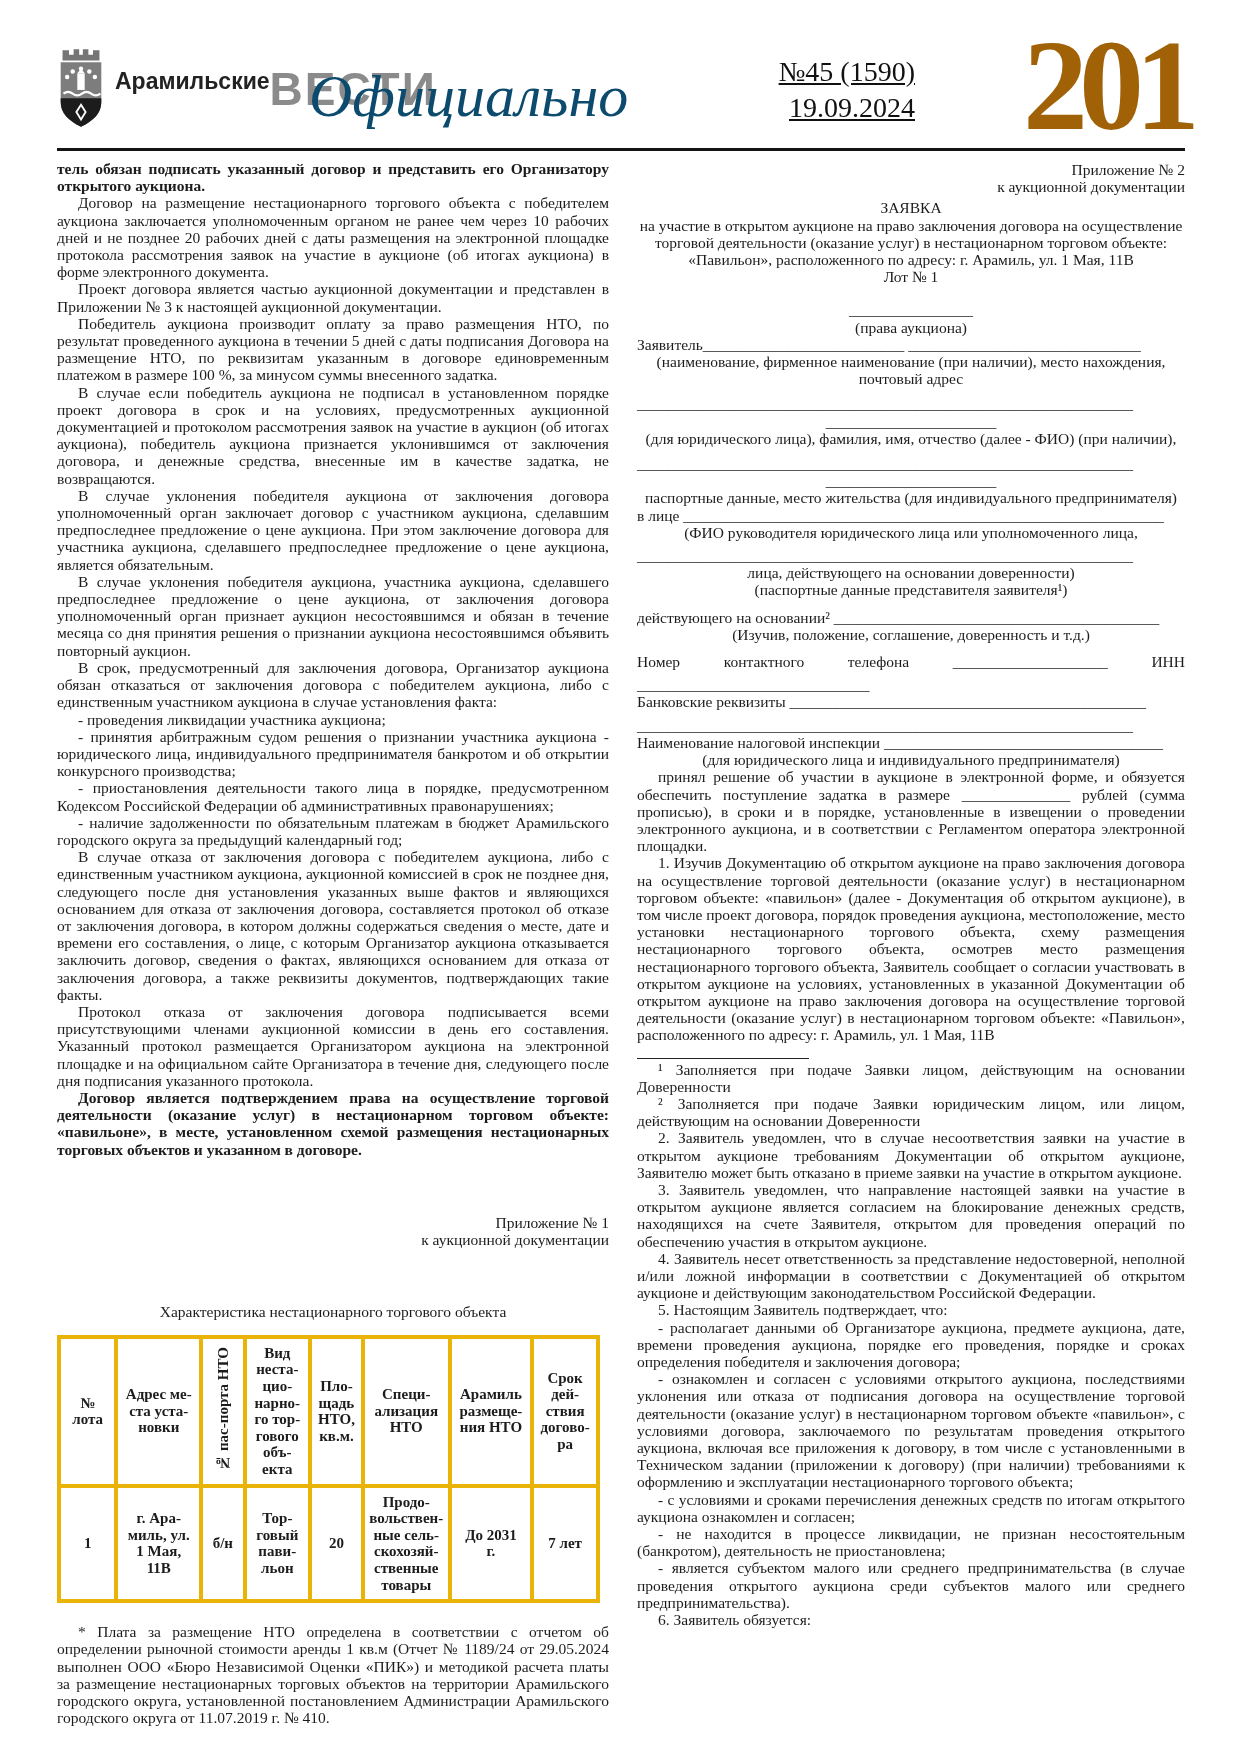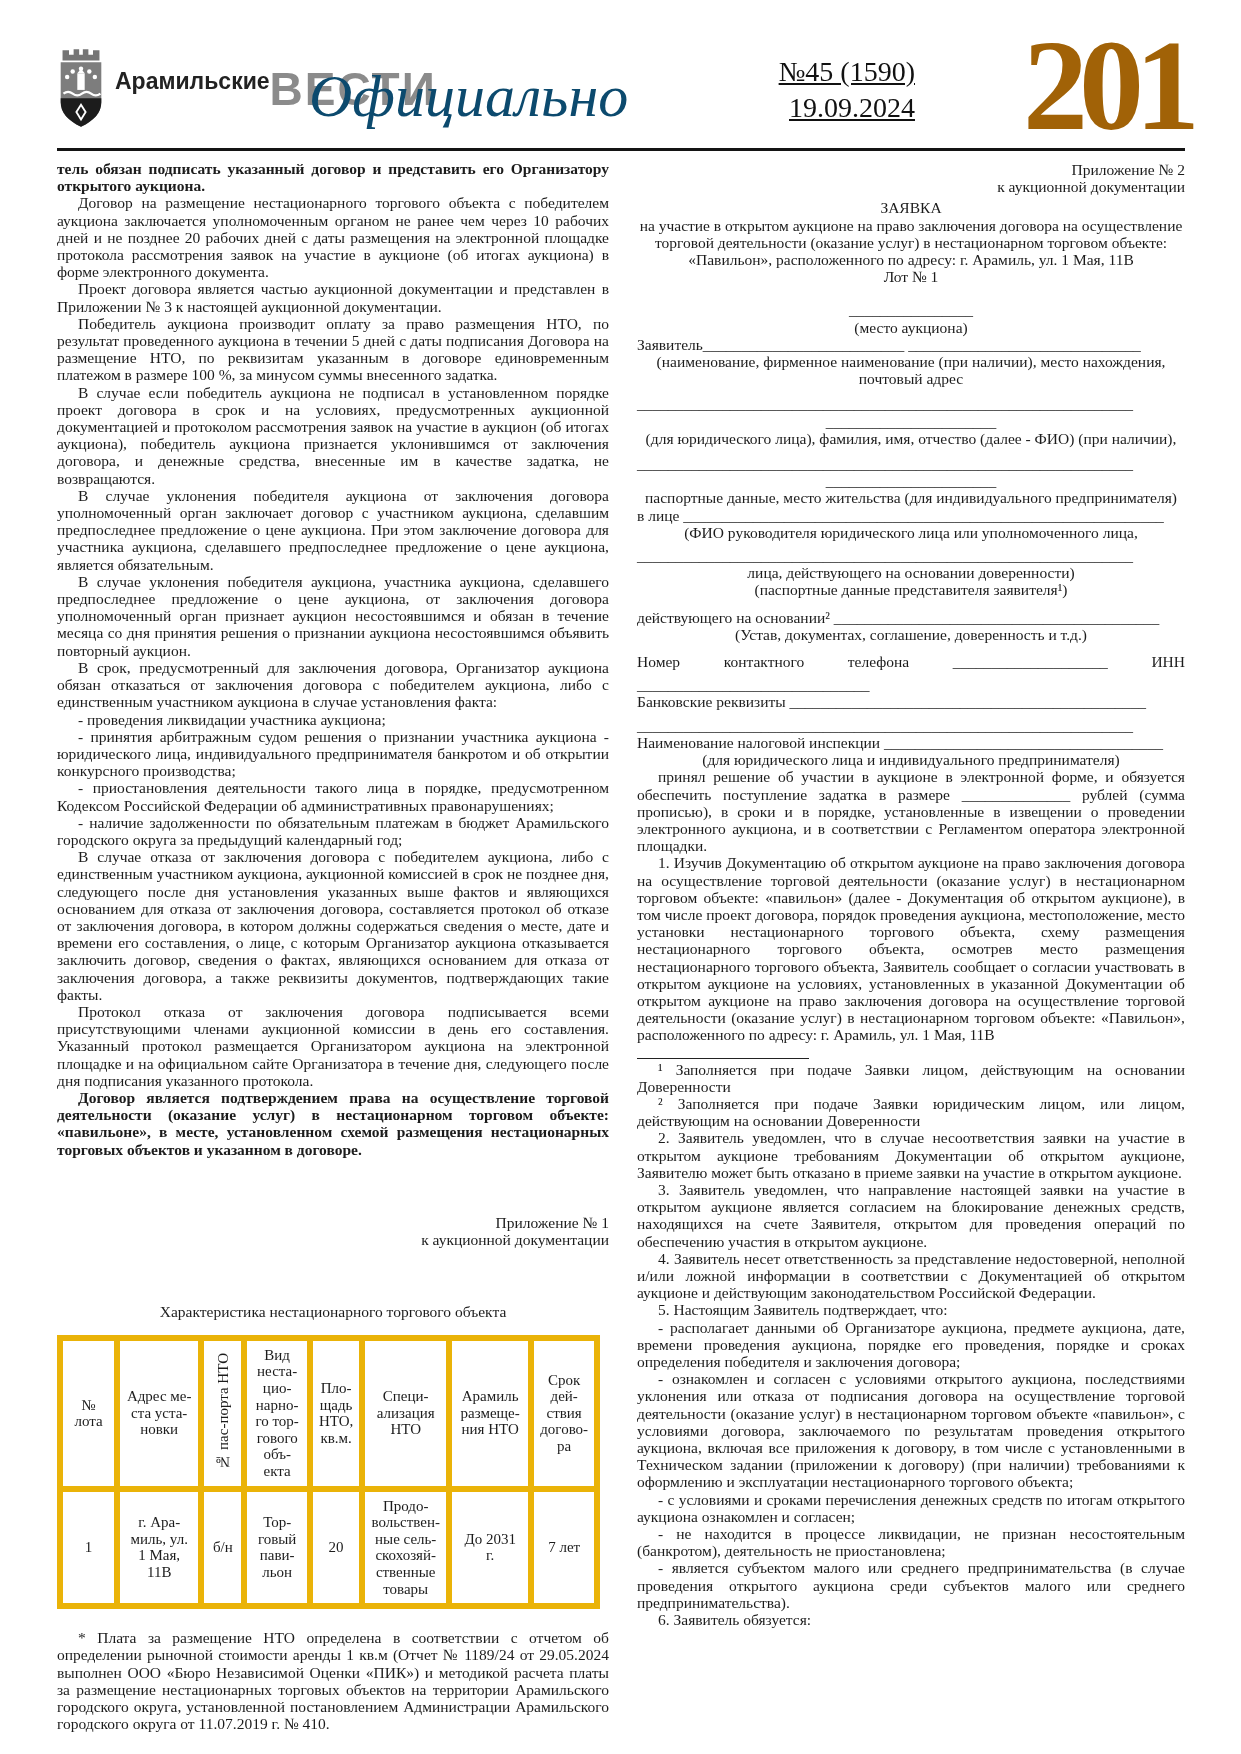--- a/index.html
+++ b/index.html
@@ -31,21 +31,21 @@
   .center{text-align:center;}
   .rightal{text-align:right;}
   .just{text-align:justify;text-indent:21px;}
   .jline{text-align:justify;text-align-last:justify;}
   .mt4{margin-top:4px;}.mt6{margin-top:6px;}.mt8{margin-top:8px;}
   .mt10{margin-top:10px;}.mt16{margin-top:16px;}
   .appendix{margin-top:56px;text-align:right;font-size:15.5px;line-height:17.5px;}
   .table-title{margin-top:54px;text-align:center;font-size:15.5px;}
   
   table.nto{margin-top:14px;border-collapse:collapse;width:543px;border:2px solid #222;}
-  table.nto th,table.nto td{border:6px solid #eab308;font-weight:400;font-size:15px;
+  table.nto th,table.nto td{border:4px solid #eab308;font-weight:700;font-size:15px;
      line-height:16.6px;text-align:center;vertical-align:middle;padding:6px 2px;white-space:pre-line;}
   th.vcell span{writing-mode:vertical-rl;transform:rotate(180deg);white-space:nowrap;display:inline-block;}
   .footnote{margin-top:20px;}
   .fn-sep{width:172px;border-top:1.6px solid #222;margin:14px 0 2px 0;}
 </style>
 </head>
 <body>
 
 <div class="page">
 
@@ -174,36 +174,36 @@
     <p class="b footnote">* Плата за размещение НТО определена в соответствии с отчетом об определении рыночной стоимости аренды 1 кв.м (Отчет № 1189/24 от 29.05.2024 выполнен ООО «Бюро Независимой Оценки «ПИК») и методикой расчета платы за размещение нестационарных торговых объектов на территории Арамильского городского округа, установленной постановлением Администрации Арамильского городского округа от 11.07.2019 г. № 410.</p>
   </div>
 
   <div class="col-right">
     <p class="r rightal">Приложение № 2</p>
     <p class="r rightal">к аукционной документации</p>
     <p class="r center mt4">ЗАЯВКА</p>
     <p class="r center">на участие в открытом аукционе на право заключения договора на осуществление торговой деятельности (оказание услуг) в нестационарном торговом объекте: «Павильон», расположенного по адресу: г. Арамиль, ул. 1 Мая, 11В</p>
     <p class="r center">Лот № 1</p>
     <p class="r center mt16">________________</p>
-    <p class="r center">(место аукциона)</p>
+    <p class="r center">(права аукциона)</p>
     <p class="r">Заявитель__________________________ ______________________________</p>
     <p class="r center">(наименование, фирменное наименование (при наличии), место нахождения, почтовый адрес</p>
     <p class="r mt8">________________________________________________________________</p>
     <p class="r center">______________________</p>
     <p class="r center">(для юридического лица), фамилия, имя, отчество (далее - ФИО) (при наличии),</p>
     <p class="r mt8">________________________________________________________________</p>
     <p class="r center">______________________</p>
     <p class="r center">паспортные данные, место жительства (для индивидуального предпринимателя)</p>
     <p class="r">в лице ______________________________________________________________</p>
     <p class="r center">(ФИО руководителя юридического лица или уполномоченного лица,</p>
     <p class="r mt6">________________________________________________________________</p>
     <p class="r center">лица, действующего на основании доверенности)</p>
     <p class="r center">(паспортные данные представителя заявителя¹)</p>
     <p class="r mt10">действующего на основании² __________________________________________</p>
-    <p class="r center">(Устав, документах, соглашение, доверенность и т.д.)</p>
+    <p class="r center">(Изучив, положение, соглашение, доверенность и т.д.)</p>
     <p class="r jline mt10">Номер контактного телефона ____________________ ИНН</p>
     <p class="r mt6">______________________________</p>
     <p class="r">Банковские реквизиты ______________________________________________</p>
     <p class="r mt6">________________________________________________________________</p>
     <p class="r">Наименование налоговой инспекции ____________________________________</p>
     <p class="r center">(для юридического лица и индивидуального предпринимателя)</p>
     <p class="r just">принял решение об участии в аукционе в электронной форме, и обязуется обеспечить поступление задатка в размере ______________ рублей (сумма прописью), в сроки и в порядке, установленные в извещении о проведении электронного аукциона, и в соответствии с Регламентом оператора электронной площадки.</p>
     <p class="r just">1. Изучив Документацию об открытом аукционе на право заключения договора на осуществление торговой деятельности (оказание услуг) в нестационарном торговом объекте: «павильон» (далее - Документация об открытом аукционе), в том числе проект договора, порядок проведения аукциона, местоположение, место установки нестационарного торгового объекта, схему размещения нестационарного торгового объекта, осмотрев место размещения нестационарного торгового объекта, Заявитель сообщает о согласии участвовать в открытом аукционе на условиях, установленных в указанной Документации об открытом аукционе на право заключения договора на осуществление торговой деятельности (оказание услуг) в нестационарном торговом объекте: «Павильон», расположенного по адресу: г. Арамиль, ул. 1 Мая, 11В</p>
     <div class="fn-sep"></div>
     <p class="r just">¹ Заполняется при подаче Заявки лицом, действующим на основании Доверенности</p>

